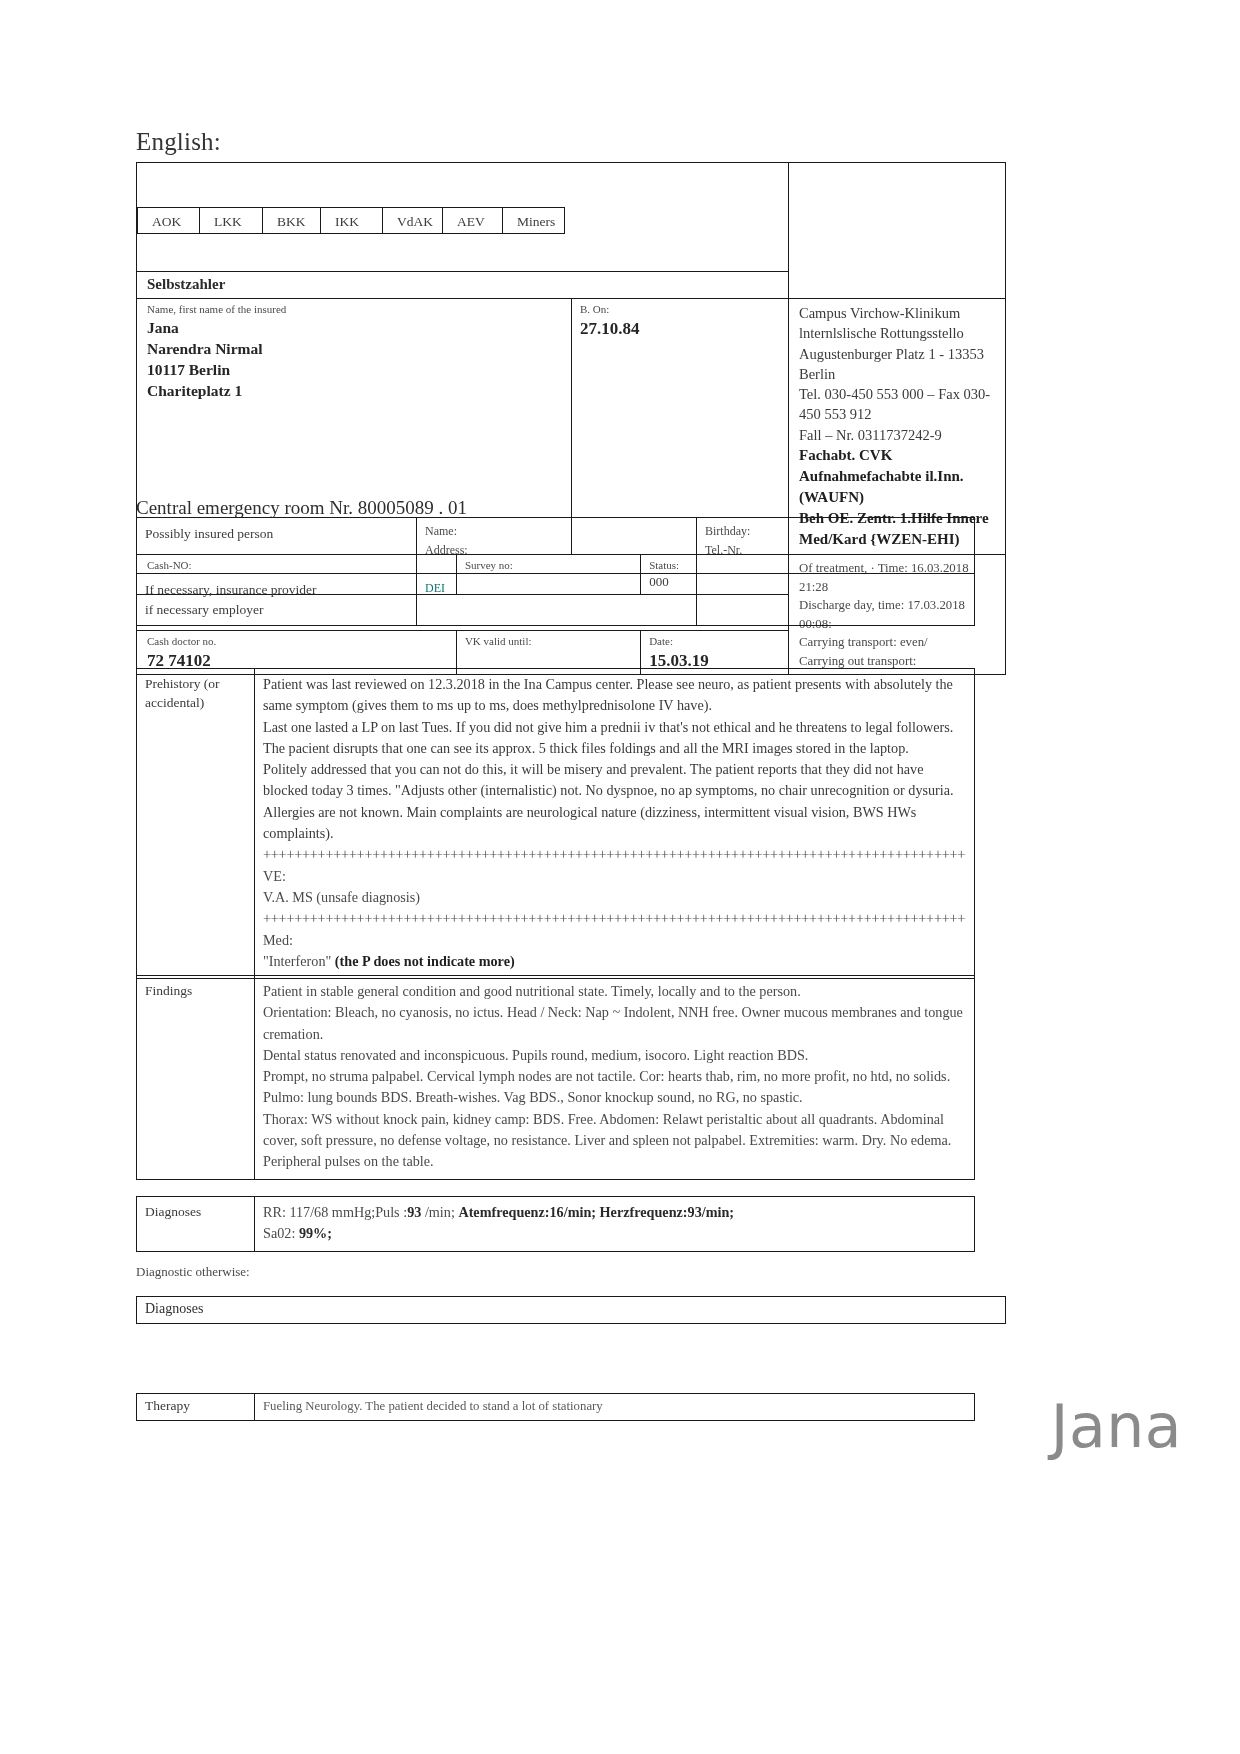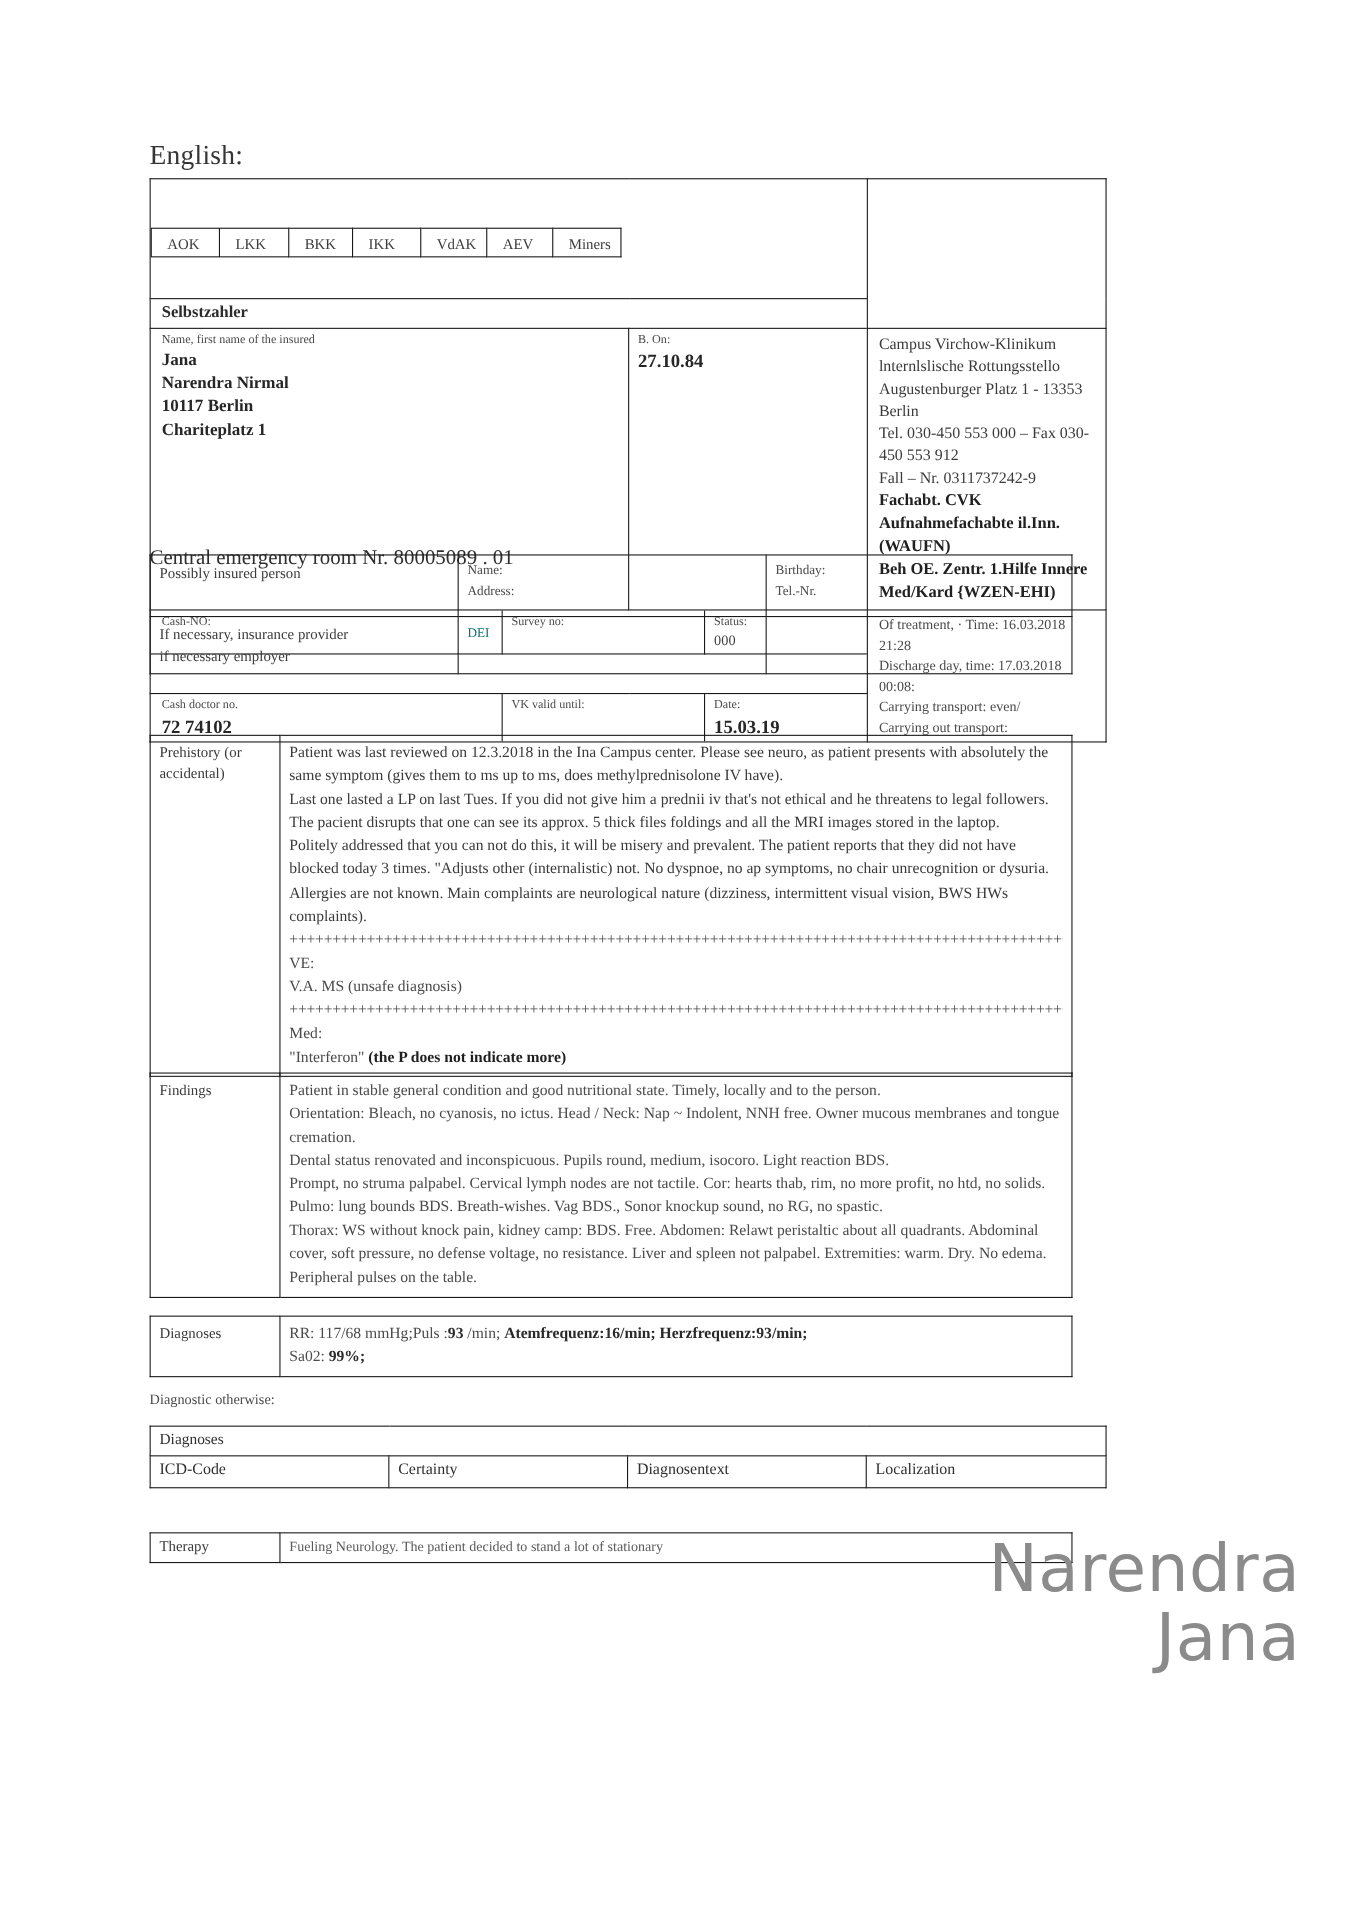--- a/index.html
+++ b/index.html
@@ -110,21 +110,21 @@
   .cer-title {
     position: absolute;
     left: 136px;
     top: 497px;
     font-size: 19px;
     color: #2e2e2e;
   }
   .t-cer {
     position: absolute;
     left: 136px;
-    top: 504px;
+    top: 517px;
     width: 838px;
     font-size: 13.5px;
   }
   .t-cer td { padding: 4px 8px; }
   .cer-lbl { font-size: 13.5px; color: #3c3c3c; line-height: 1.5; display:block; }
   .cer-lbl-sm { font-size: 12px; color: #4a4a4a; line-height: 1.55; display:block; }
   .cer-val { font-size: 12px; color: #0f766e; display:block; }
 
   
   .t-narr {
@@ -445,26 +445,20 @@
       <col style="width:217px">
       <col style="width:217px">
       <col style="width:218px">
     </colgroup>
     <tbody>
       <tr>
         <td colspan="4" style="height:18px;">
           <span class="icd-head">Diagnoses</span>
         </td>
       </tr>
-      <tr>
-        <td style="height:20px;"><span class="icd-sub">ICD-Code</span></td>
-        <td><span class="icd-sub">Certainty</span></td>
-        <td><span class="icd-sub">Diagnosentext</span></td>
-        <td><span class="icd-sub">Localization</span></td>
-      </tr>
     </tbody>
   </table>
 
   <table class="t-therapy">
     <colgroup>
       <col style="width:118px">
       <col style="width:720px">
     </colgroup>
     <tbody>
       <tr>
@@ -472,17 +466,16 @@
           <span class="therapy-lbl">Therapy</span>
         </td>
         <td>
           <span class="therapy-val">Fueling Neurology. The patient decided to stand a lot of stationary</span>
         </td>
       </tr>
     </tbody>
   </table>
 
   <div class="signature">
-    <span>Narendra</span>
     <span>Jana</span>
   </div>
 
 </div>
 
 </body></html>

